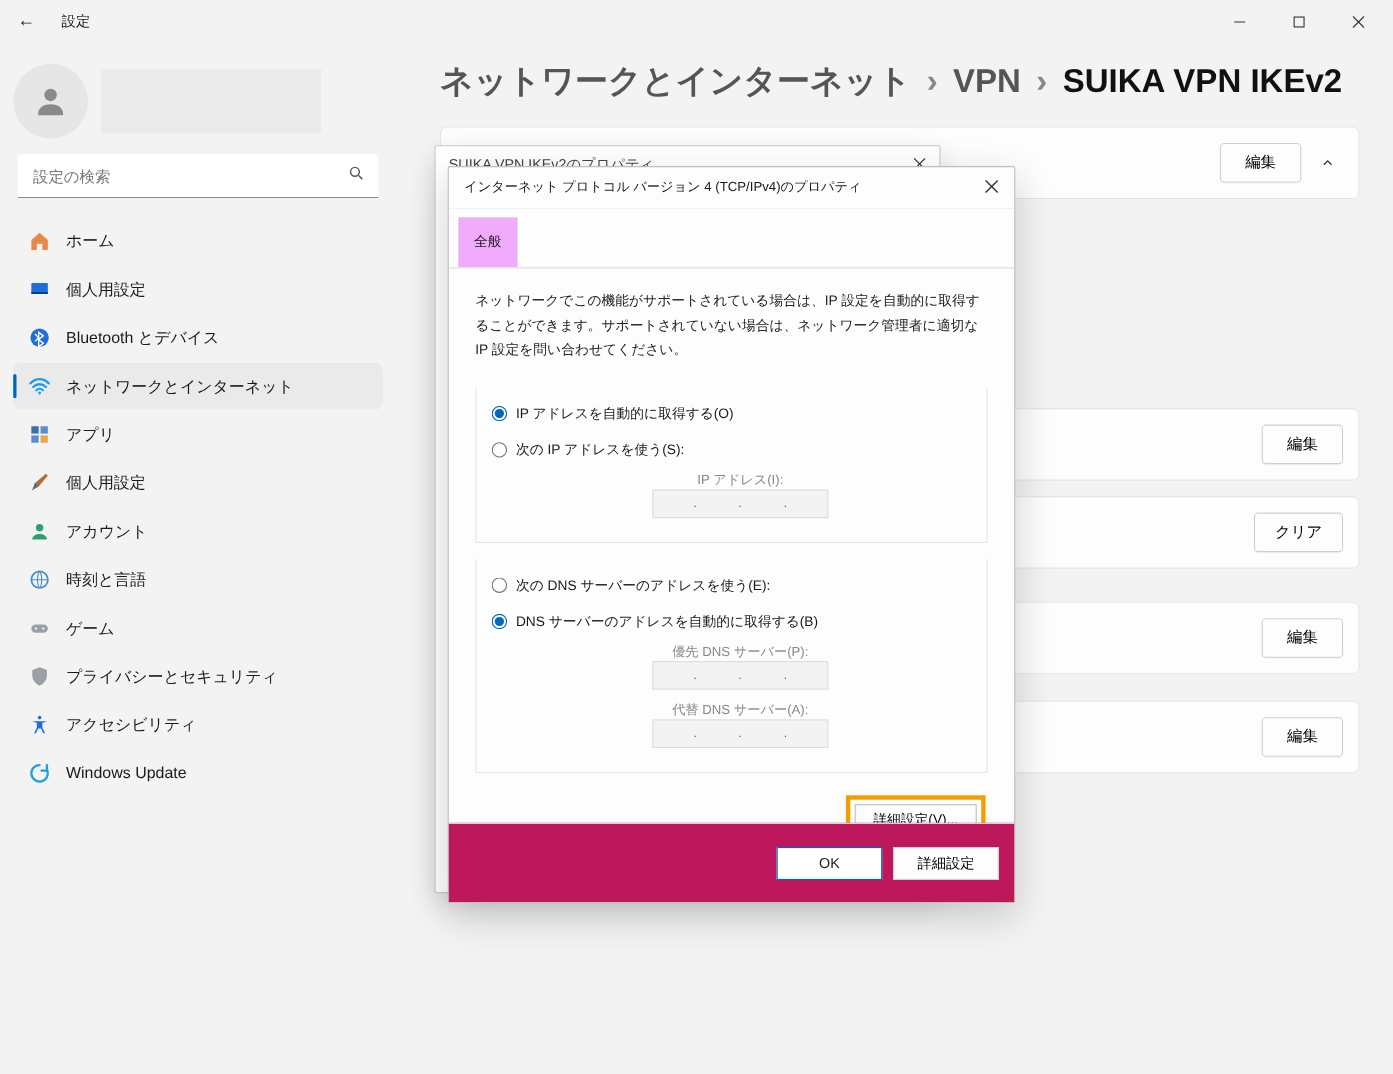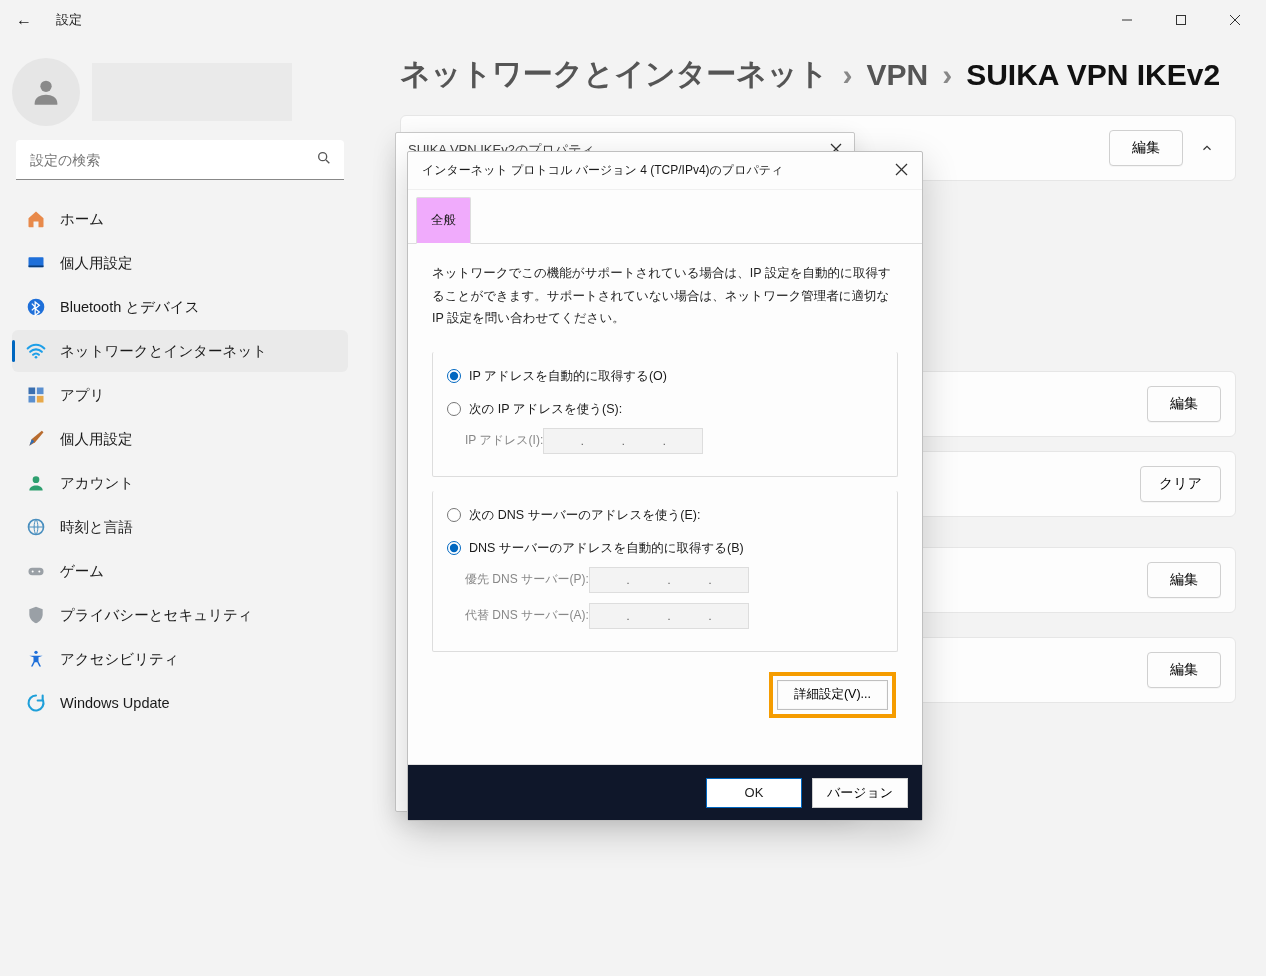--- a/index.html
+++ b/index.html
@@ -54,30 +54,30 @@
 .dlg-title .xicon { cursor:pointer; color:#333; }
 .tabstrip { display:flex; padding: 6px 8px 0 8px; border-bottom:1px solid #ddd; }
 .tab { padding: 14px 14px; font-size:12.5px; border:1px solid #ddd; border-bottom:1px solid #fdfdfd; background:#f0abfc; border-radius:2px 2px 0 0; position:relative; top:1px; cursor:pointer; }
 
 .dlg-body { padding: 18px 24px; font-size:12.5px; }
 .desc { line-height:1.8; color:#222; margin-bottom: 22px; }
 
 .radio-group { border:1px solid #ddd; border-radius:2px; padding: 2px 12px 14px 12px; margin-bottom: 14px; }
 .radio-row { display:flex; align-items:center; gap:8px; padding:8px 2px; cursor:pointer; }
 .radio-row input[type=radio] { width:14px; height:14px; accent-color:#0067c0; }
-.field-row { display:flex; align-items:center; justify-content:flex-start; padding:2px 4px 8px 20px; color:#888; }
+.field-row { display:flex; align-items:center; justify-content:flex-start; padding:2px 4px 8px 20px; color:#888;flex-direction:column; }
 .field-row label { font-size:12px; color:#888; }
 .ipbox { width:160px; height:26px; border:1px solid #ddd; background:#f3f3f3; display:flex; align-items:center; justify-content:space-evenly; color:#555; font-size:11px; }
 .ipbox span { width:6px; text-align:center; }
 
 .adv-wrap { display:flex; justify-content:flex-end; padding: 6px 2px 0 0; }
 .adv-highlight { border:4px solid #f59c00; padding:4px; display:inline-block; }
 .adv-btn { height:30px; padding: 0 16px; border:1px solid #bfbfbf; background:#fdfdfd; font-size:12.5px; cursor:pointer; box-shadow: inset 0 0 0 1px rgba(0,0,0,.02); }
 
-.dlg-footer { position:absolute; left:0; right:0; bottom:0; height:56px; display:flex; align-items:center; justify-content:flex-end; gap:10px; padding: 0 14px; background:#0f172a; border-top:1px solid #e2e2e2; }
+.dlg-footer { position:absolute; left:0; right:0; bottom:0; height:72px; display:flex; align-items:center; justify-content:flex-end; gap:10px; padding: 0 14px; background:#be185d; border-top:1px solid #e2e2e2; }
 .dlg-footer .ok { height:30px; width:96px; border:1px solid #0067c0; background:#fff; color:#222; font-size:13px; cursor:pointer; }
 .dlg-footer .cancel { height:30px; width:96px; border:1px solid #cfcfcf; background:#fdfdfd; font-size:13px; cursor:pointer; }
 </style>
 </head>
 <body>
 
 <div class="titlebar">
   <div class="back">←</div>
   <div class="title">設定</div>
   <div class="win-controls">
@@ -342,15 +342,15 @@
 
     <div class="adv-wrap">
       <span class="adv-highlight">
         <button class="adv-btn">詳細設定(V)...</button>
       </span>
     </div>
   </div>
 
   <div class="dlg-footer">
     <button class="ok">OK</button>
-    <button class="cancel">バージョン</button>
+    <button class="cancel">詳細設定</button>
   </div>
 </div>
 
 </body></html>

